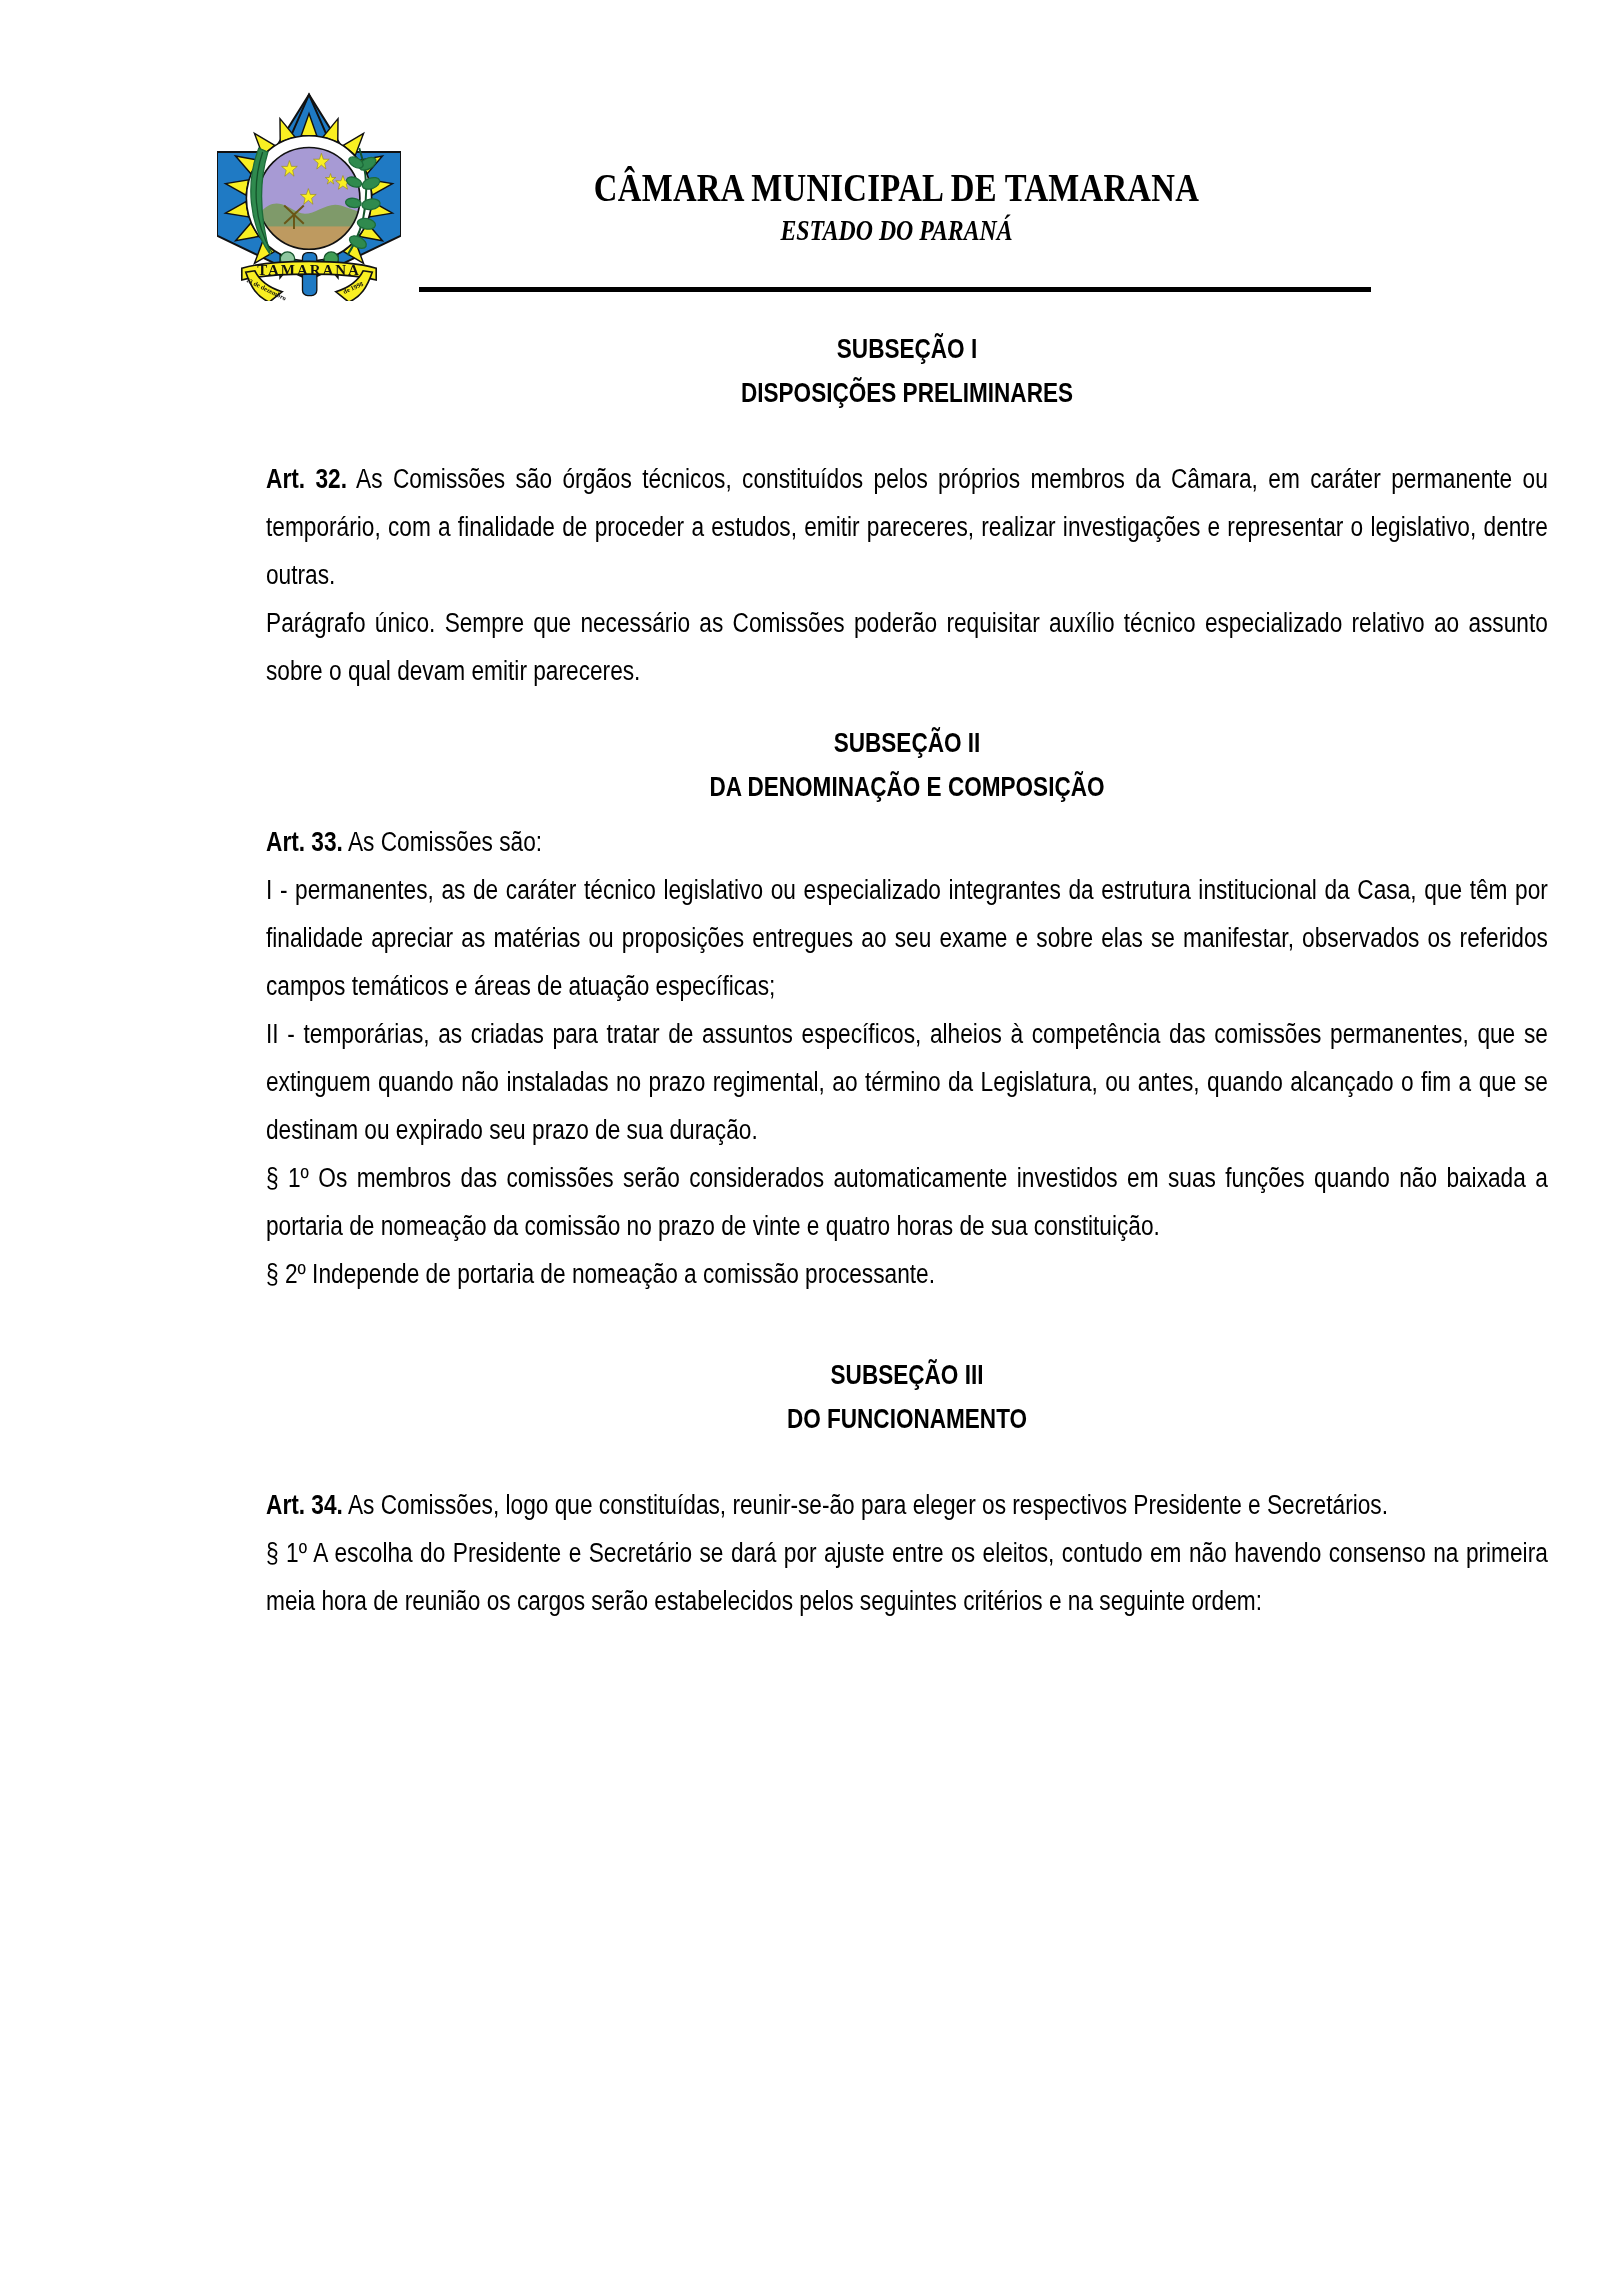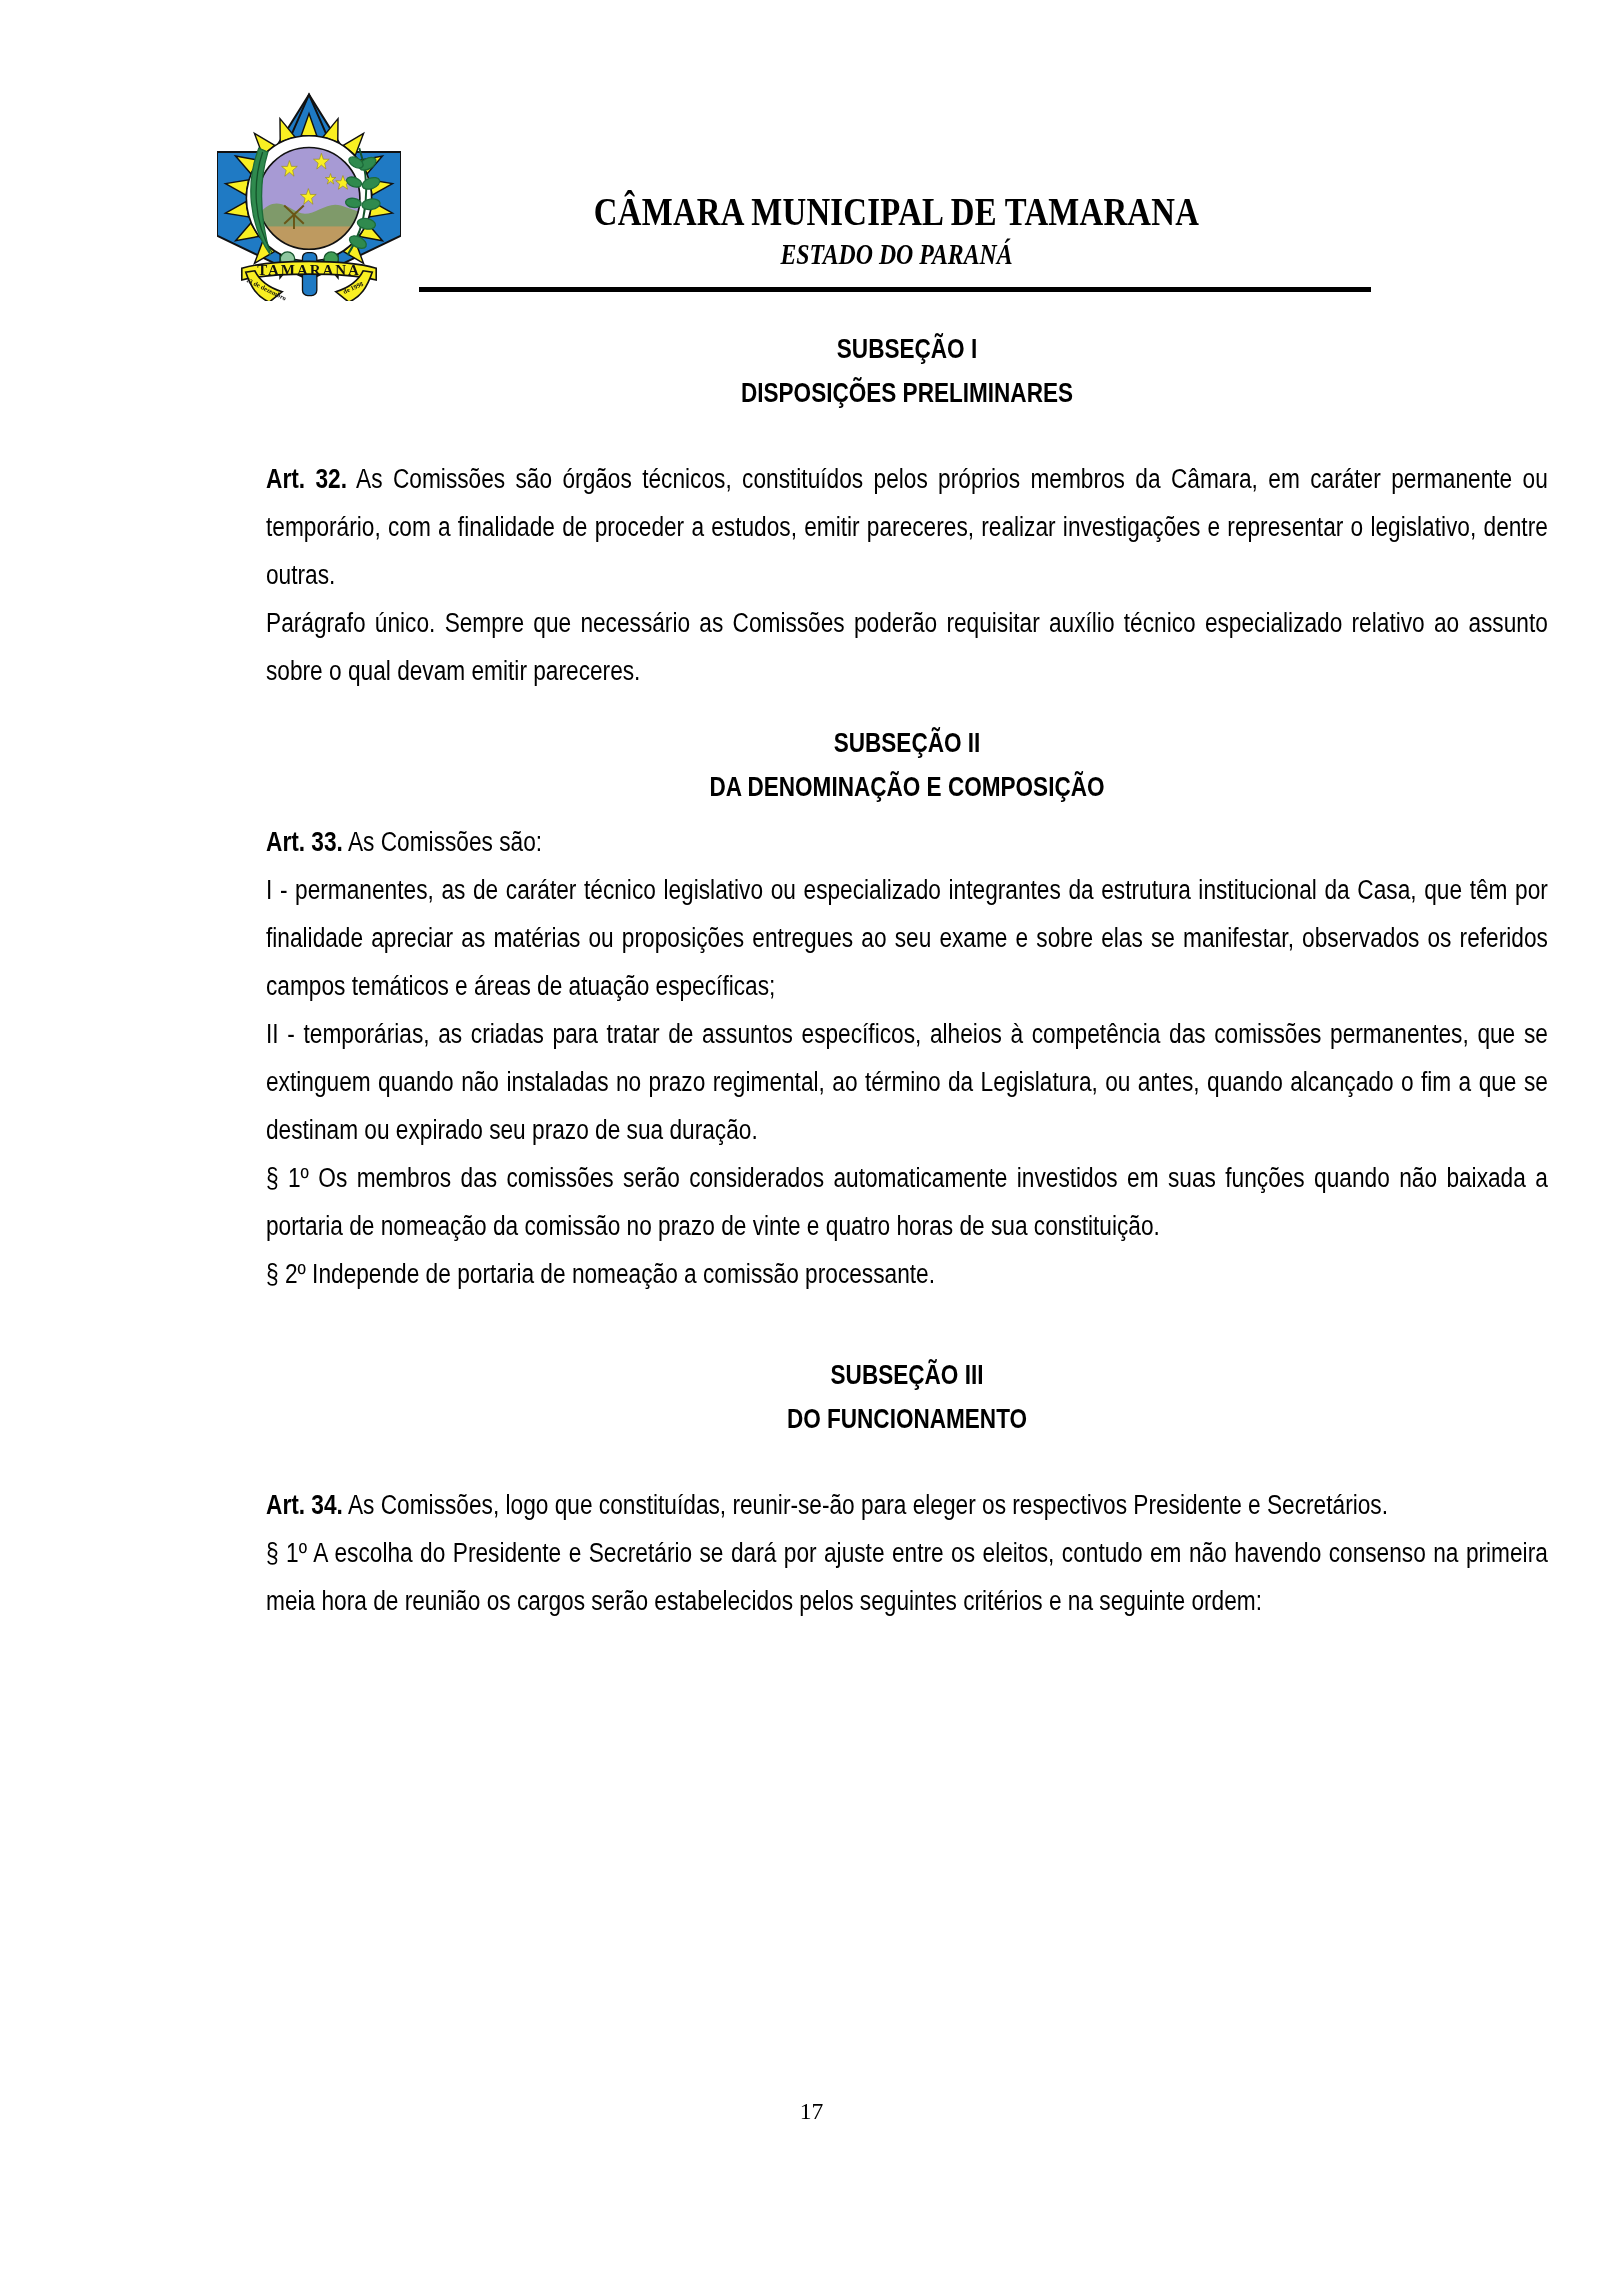--- a/index.html
+++ b/index.html
@@ -39,21 +39,20 @@
     height: 217px;
   }
   .crest svg { display: block; width: 184px; height: 217px; }
 
   .header-titles {
     position: absolute;
     left: 419px;
     top: 167px;
     width: 955px;
     text-align: center;
-    margin-top: 24px;
   }
   .org-name {
     font-family: "Liberation Serif", "DejaVu Serif", serif;
     font-weight: bold;
     font-size: 41px;
     line-height: 1.0;
     letter-spacing: 0.3px;
     transform: scaleX(0.80);
     transform-origin: center center;
     white-space: nowrap;
@@ -301,16 +300,15 @@
     <div class="gap-sm"></div>
     <div class="heading">DO FUNCIONAMENTO</div>
 
     <div class="gap-lg"></div>
 
     <p class="para"><b>Art. 34.</b><span> As Comissões, logo que constituídas, reunir-se-ão para eleger os respectivos Presidente e Secretários.</span></p>
 
     <p class="para">§ 1º A escolha do Presidente e Secretário se dará por ajuste entre os eleitos, contudo em não havendo consenso na primeira meia hora de reunião os cargos serão estabelecidos pelos seguintes critérios e na seguinte ordem:</p>
   </div>
 
-  <div class="page-number">17</div>
 
 </div>
 
 
 </body></html>

